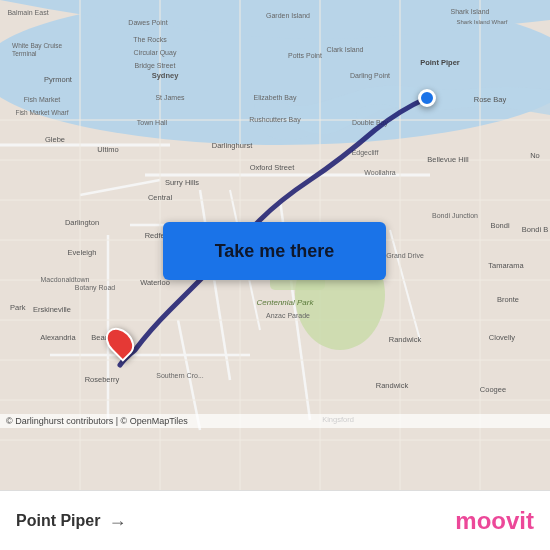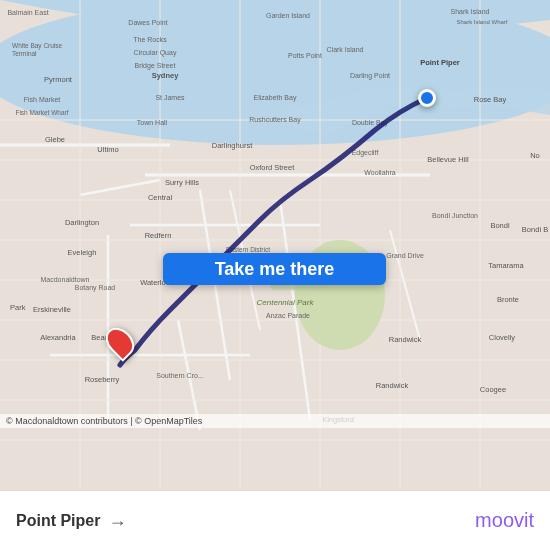--- a/index.html
+++ b/index.html
@@ -24,34 +24,33 @@
       position: absolute;
       top: 0; left: 0;
       width: 100%; height: 100%;
     }
 
     #take-me-there-btn {
       position: absolute;
       top: 222px;
       left: 163px;
       width: 223px;
-      height: 32px;
+      height: 58px;
       background: #1a73e8;
-      color: #ffffff;
+      color: #0f172a;
       border: none;
       border-radius: 6px;
       font-size: 18px;
       font-weight: 600;
       cursor: pointer;
       display: flex;
       align-items: center;
       justify-content: center;
       box-shadow: 0 2px 8px rgba(0,0,0,0.3);
       z-index: 10;
-      margin-top: 31px;
     }
 
     
     .marker-origin {
       position: absolute;
       width: 18px;
       height: 18px;
       background: #1a73e8;
       border: 3px solid white;
       border-radius: 50%;
@@ -107,23 +106,23 @@
       font-size: 18px;
     }
 
     #moovit-logo {
       display: flex;
       align-items: center;
       gap: 4px;
     }
 
     #moovit-logo-text {
-      font-size: 20px;
-      font-weight: 400;
-      color: #8b5cf6;
+      font-size: 24px;
+      font-weight: 700;
+      color: #ec4899;
     }
 
     #attribution {
       position: absolute;
       bottom: 62px;
       left: 0;
       width: 100%;
       background: rgba(255,255,255,0.7);
       font-size: 9px;
       color: #444;
@@ -273,21 +272,21 @@
 
   <div class="marker-origin"></div>
 
   <div class="marker-dest">
     <div class="marker-dest-inner"></div>
   </div>
 
   <button id="take-me-there-btn">Take me there</button>
 
   <div id="attribution">
-    <span>© Macdonaldtown contributors | © OpenMapTiles</span>
+    <span>© Darlinghurst contributors | © OpenMapTiles</span>
   </div>
 
 </div>
 
 <div id="footer">
   <div id="route-info">
     <span>Point Piper</span>
     <span id="route-arrow">→</span>
   </div>
   <div id="moovit-logo">

